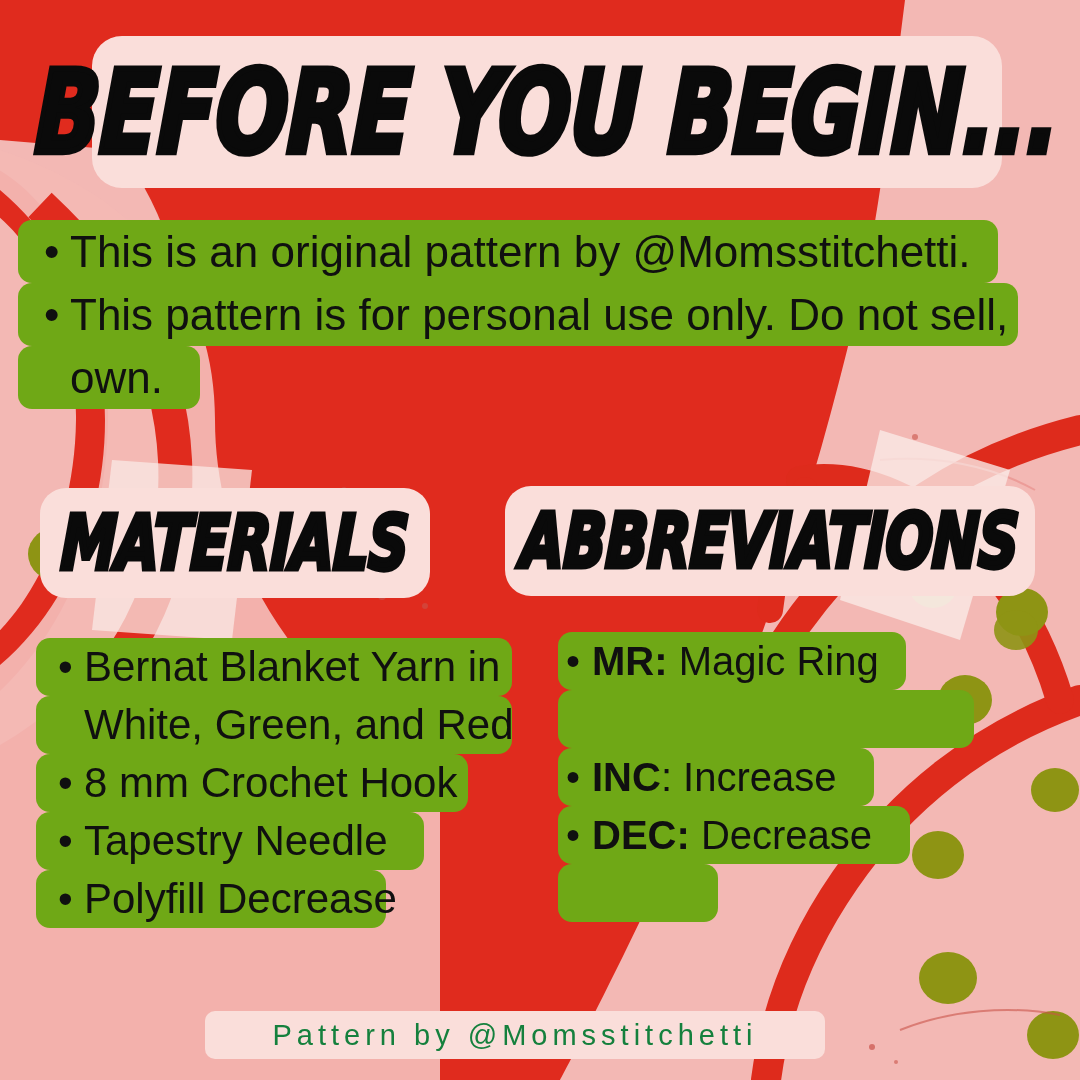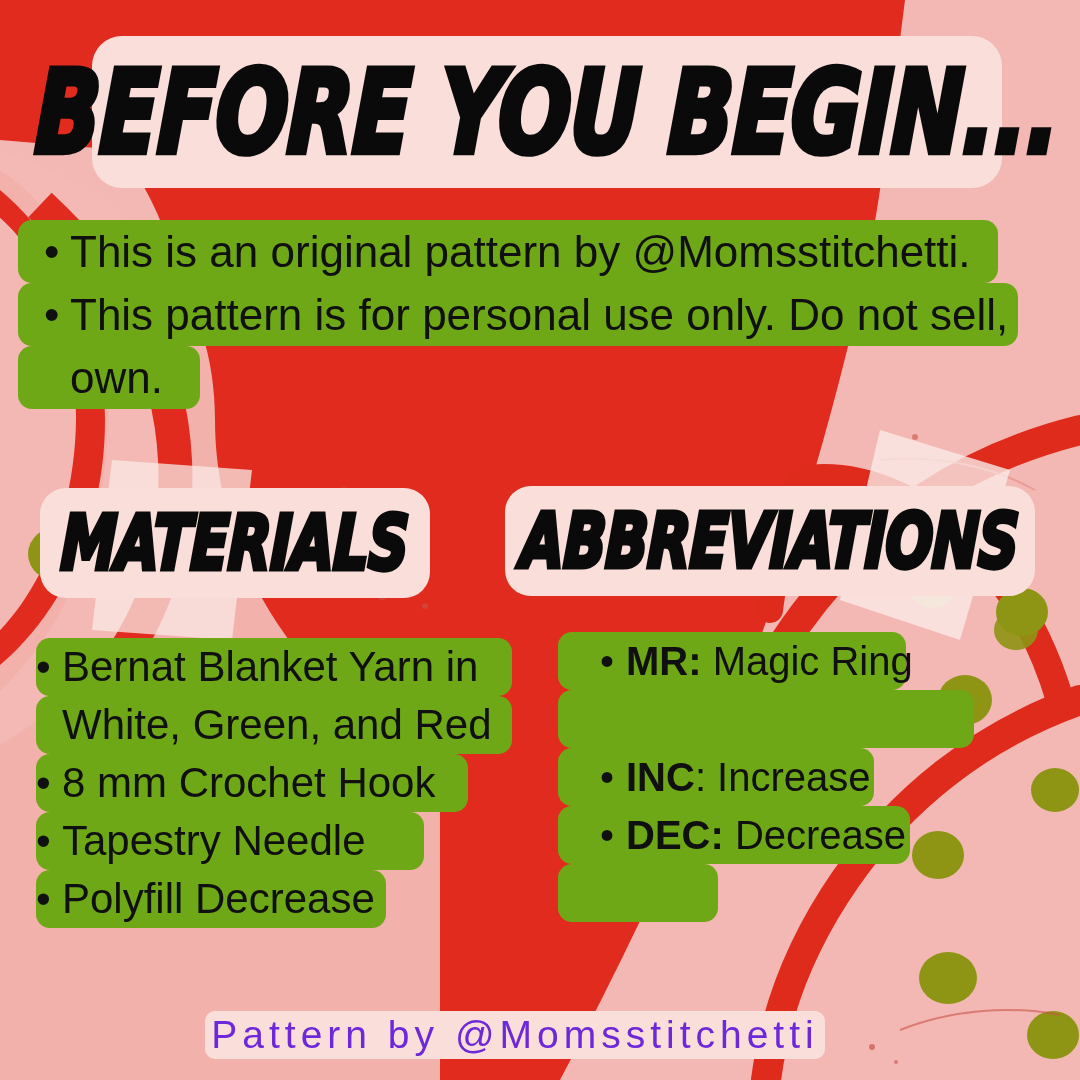--- a/index.html
+++ b/index.html
@@ -125,55 +125,55 @@
   #materials-block {
     left: 36px;
     top: 638px;
     width: 480px;
   }
   #materials-block .hl-line {
     height: 58px;
     font-size: 42px;
     line-height: 58px;
   }
-  #materials-block .hl-txt { }
+  #materials-block .hl-txt { padding-left: 22px; }
 
   
   #abbrev-block {
     left: 558px;
     top: 632px;
     width: 480px;
   }
   #abbrev-block .hl-line {
     height: 58px;
     font-size: 40px;
     line-height: 58px;
   }
-  #abbrev-block .hl-txt { padding-left: 42px; }
+  #abbrev-block .hl-txt { padding-left: 8px; }
   #abbrev-block b { font-weight: 700; }
 
   .bullet { display: inline-block; width: 26px; }
 
   
   #footer-pill {
     position: absolute;
     left: 205px;
     top: 1011px;
     width: 620px;
     height: 48px;
     background: #FADEDA;
     border-radius: 10px;
     display: flex;
     align-items: center;
     justify-content: center;
   }
   #footer-text {
-    font-size: 39px;
+    font-size: 29px;
     letter-spacing: 5px;
-    color: #6d28d9;
+    color: #15803d;
     font-weight: 400;
     white-space: nowrap;
   }
 </style>
 </head>
 <body>
 
 <div id="poster">
 
   <svg id="bg-layer" viewBox="0 0 1080 1080">

